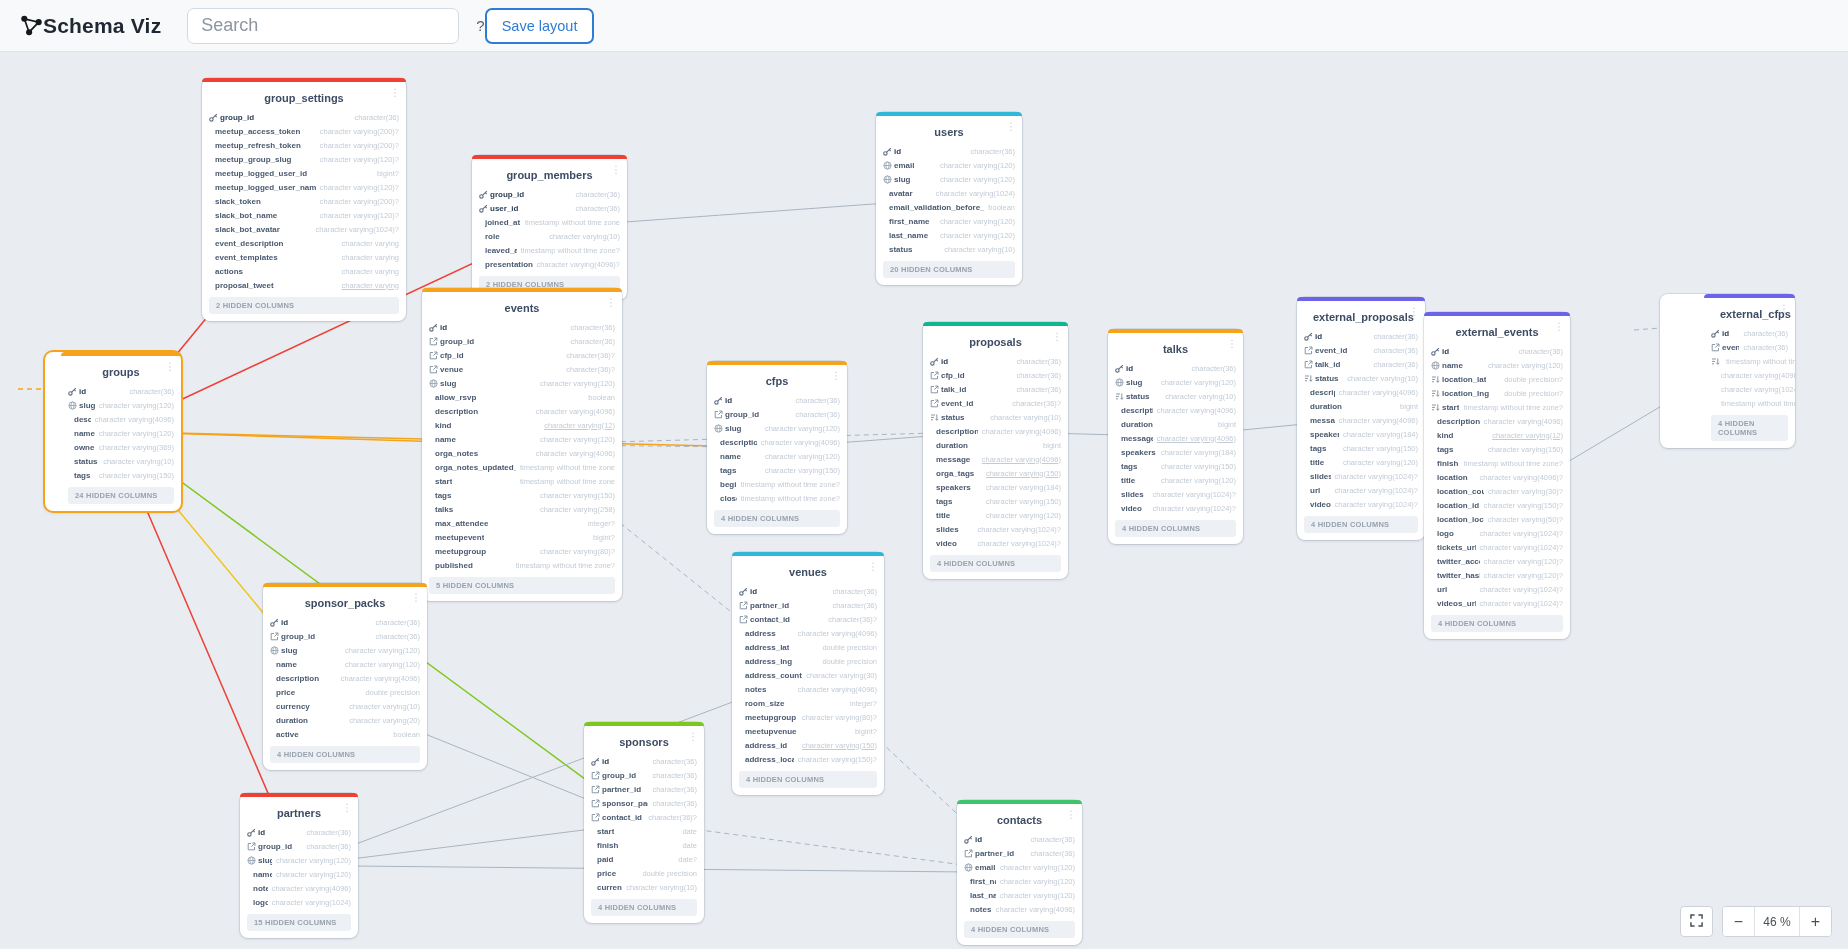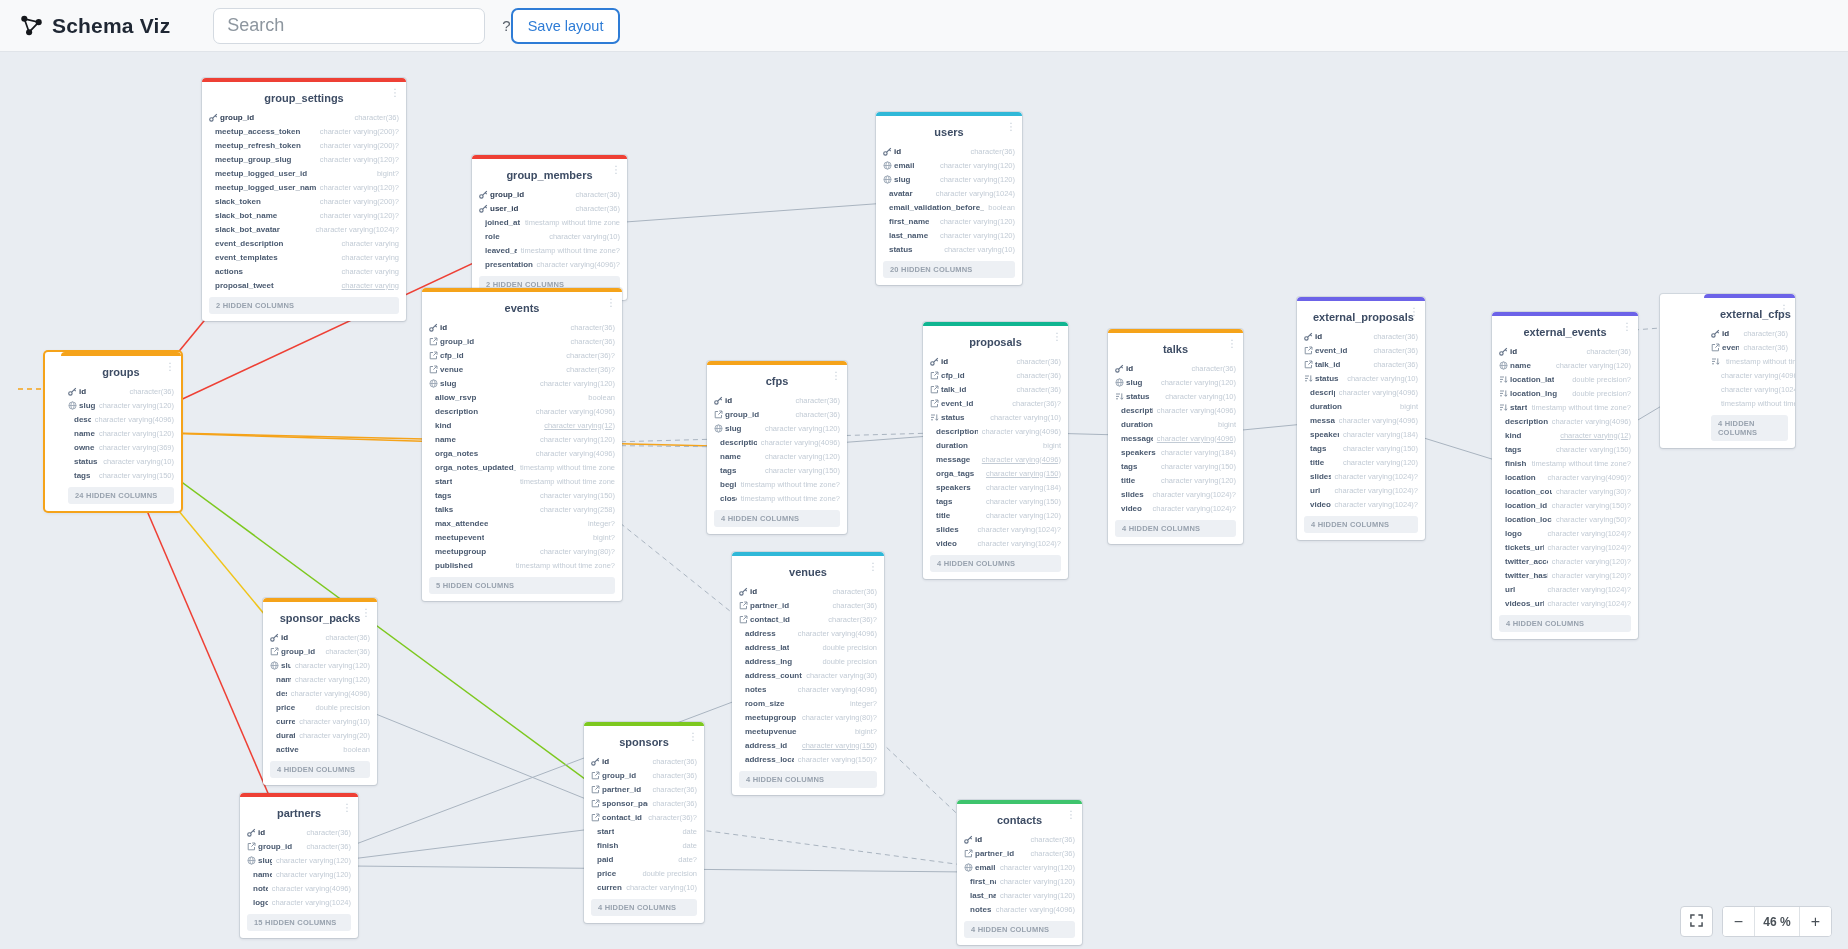--- a/index.html
+++ b/index.html
@@ -7,41 +7,41 @@
   body {
     font-family: "Liberation Sans", sans-serif;
     background:#e9edf2; position:relative; overflow:hidden;
   }
   
   .topbar {
     position:absolute; top:0; left:0; right:0; height:52px; z-index:10;
     background:#f8f9fa; border-bottom:1px solid #e0e4e9;
     display:flex; align-items:center; padding:0 20px;
   }
-  .brand { display:flex; align-items:center; gap:9px; margin-right:43px; }
+  .brand { display:flex; align-items:center; margin-right:26px; }
   .brand svg { display:block; }
   .app-title { font-size:21px; font-weight:700; color:#1f2733; letter-spacing:.2px; }
   .search {
     width:272px; height:36px; border:1px solid #d4dae1; border-radius:7px;
     background:#fff; padding:0 13px; font-size:18px; color:#343a40; outline:none;
     font-family:"Liberation Sans",sans-serif;
   }
   .search::placeholder { color:#8d969f; }
   .help { margin-left:17px; font-size:15px; color:#5a626b; cursor:pointer; }
   .center-zone { flex:1; text-align:center; font-size:15px; color:#3c434b; }
   .save-btn {
     background:#fff; border:2px solid #2e7cd6; color:#2e7cd6; border-radius:7px;
     font-size:14.5px; padding:8px 15px; cursor:pointer; font-family:"Liberation Sans",sans-serif;
   }
   
   .canvas { position:absolute; inset:0; z-index:1; }
   #edges { position:absolute; inset:0; z-index:1; }
   
   .tbl {
-    position:absolute; z-index:2; background:#fff; border-radius:3px;
+    position:absolute; z-index:2; background:#fff; border-radius:8px;
     box-shadow:0 0 0 1px rgba(95,110,130,.14), 0 1px 3px rgba(35,45,65,.14);
     cursor:grab;
   }
   .tbl.selected { box-shadow:0 0 0 2px #f5a31a, 0 1px 4px rgba(35,45,65,.2);padding-left:16px; }
   .accent { height:4px; border-radius:4px 4px 0 0; }
   .tbl-head { position:relative; text-align:center; padding:6px 16px 4px; }
   .tbl-title { font-size:11px; font-weight:700; color:#3d4c64; }
   .kebab { position:absolute; right:6px; top:6px; font-size:10px; color:#c3ccd6; cursor:pointer; line-height:10px; }
   .tbl-row { display:flex; align-items:center; height:14px; padding:0 7px; overflow:hidden; }
   .col-ico { width:11px; flex:0 0 11px; display:flex; align-items:center; }
@@ -57,21 +57,21 @@
   
   .controls { position:absolute; right:16px; bottom:12px; z-index:5; display:flex; gap:9px; align-items:center; }
   .ctl-btn {
     background:#fff; border:1px solid #ced3da; border-radius:4px; height:31px;
     display:flex; align-items:center; justify-content:center; cursor:pointer; color:#495057;
   }
   .fullscreen { width:33px; }
   .zoom-group { display:flex; background:#fff; border:1px solid #ced3da; border-radius:4px; height:31px; overflow:hidden; }
   .zoom-group > * { display:flex; align-items:center; justify-content:center; }
   .zg-btn { width:31px; font-size:16px; color:#495057; cursor:pointer; background:#fff; border:none; font-family:"Liberation Sans",sans-serif; }
-  .zg-level { width:46px; font-size:12px; color:#495057; border-left:1px solid #dee2e6; border-right:1px solid #dee2e6;font-weight:bold; }
+  .zg-level { width:46px; font-size:12px; color:#495057; border-left:1px solid #dee2e6; border-right:1px solid #dee2e6; }
 </style>
 </head>
 <body>
 
 <div class="topbar">
   <div class="brand">
     <span>
       <svg width="23" height="23" viewBox="0 0 24 24" fill="#15181c">
         <circle cx="4.5" cy="5" r="3.2"></circle>
           <circle cx="19.5" cy="8.5" r="3.2"></circle>
@@ -861,21 +861,21 @@
           <span class="col-name">price</span>
           <span class="col-type">double precision</span>
         </div>
         <div class="tbl-row">
           <span class="col-ico empty"></span>
           <span class="col-name">currency</span>
           <span class="col-type">character varying(10)</span>
         </div>
         <div class="hidden-badge">4 HIDDEN COLUMNS</div>
       </div>
-      <div class="tbl" style="left: 263px; top: 598px; width: 114px;">
+      <div class="tbl" style="left: 263px; top: 583px; width: 164px;">
         <div class="accent" style="background: rgb(245, 163, 26);"></div>
         <div class="tbl-head"><span class="tbl-title">sponsor_packs</span><span class="kebab">⋮</span></div>
         <div class="tbl-row pk">
           <span class="col-ico">
             <svg width="9" height="9" viewBox="0 0 9 9" fill="none" stroke="#5f6e84" stroke-width="1.1">
               <circle cx="2.4" cy="6.4" r="1.7"></circle>
               <path d="M3.7 5.2 L7.8 1.1 M6.2 2.6 L7.7 4.1"></path>
             </svg>
           </span>
           <span class="col-name">id</span>
@@ -1118,21 +1118,21 @@
           <span class="col-name">url</span>
           <span class="col-type">character varying(1024)?</span>
         </div>
         <div class="tbl-row">
           <span class="col-ico empty"></span>
           <span class="col-name">video</span>
           <span class="col-type">character varying(1024)?</span>
         </div>
         <div class="hidden-badge">4 HIDDEN COLUMNS</div>
       </div>
-      <div class="tbl" style="left: 1492px; top: 312px; width: 146px;">
+      <div class="tbl" style="left: 1424px; top: 312px; width: 146px;">
         <div class="accent" style="background: rgb(108, 99, 232);"></div>
         <div class="tbl-head"><span class="tbl-title">external_events</span><span class="kebab">⋮</span></div>
         <div class="tbl-row pk">
           <span class="col-ico">
             <svg width="9" height="9" viewBox="0 0 9 9" fill="none" stroke="#5f6e84" stroke-width="1.1">
               <circle cx="2.4" cy="6.4" r="1.7"></circle>
               <path d="M3.7 5.2 L7.8 1.1 M6.2 2.6 L7.7 4.1"></path>
             </svg>
           </span>
           <span class="col-name">id</span>

